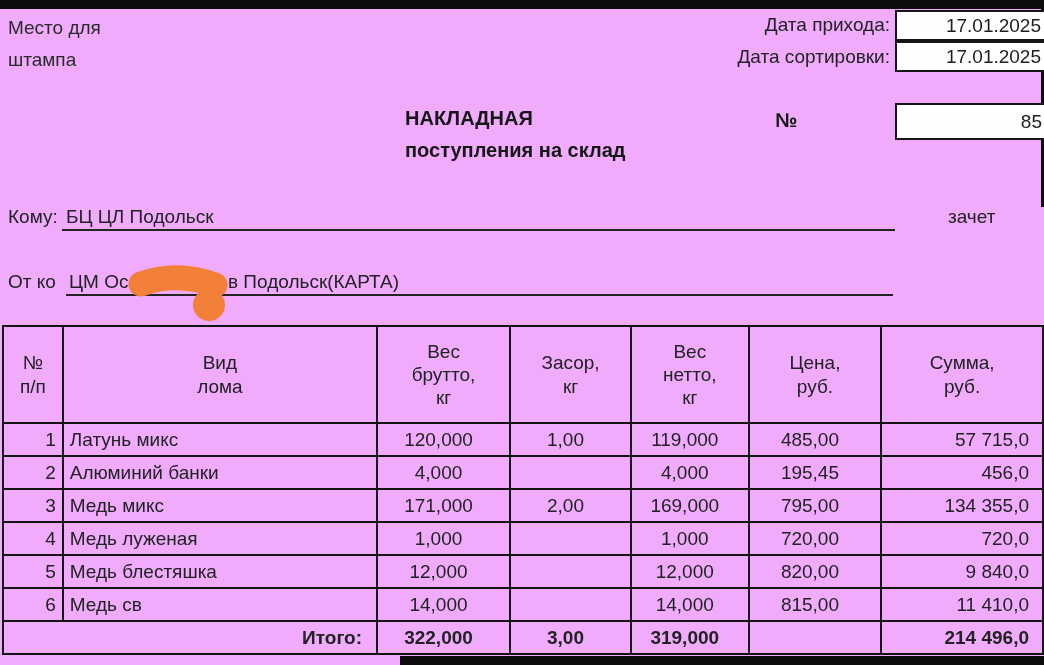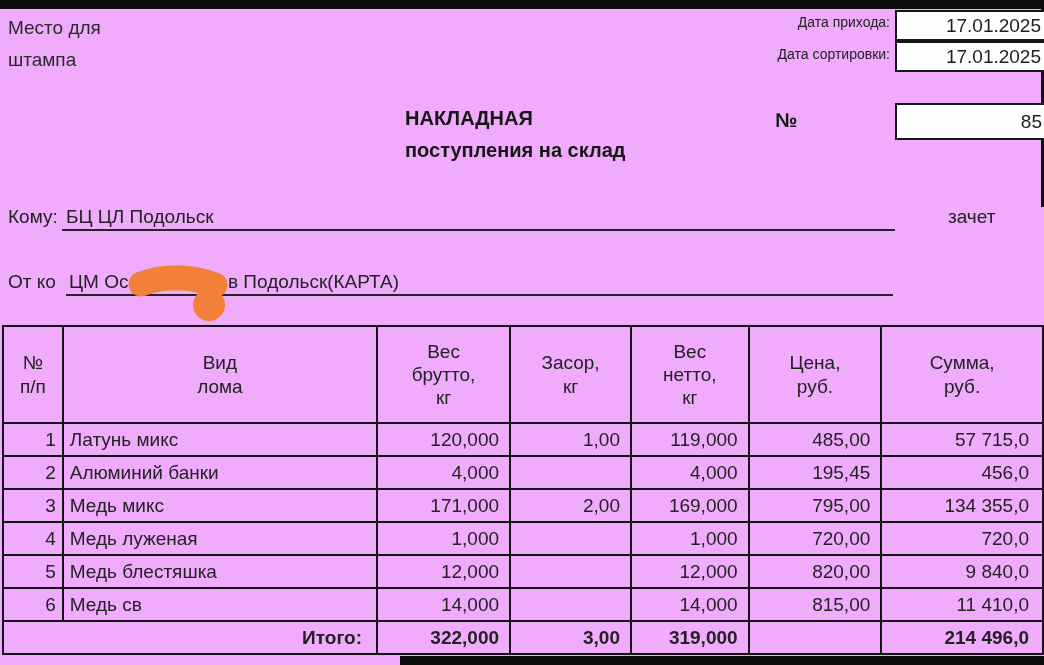--- a/index.html
+++ b/index.html
@@ -8,21 +8,21 @@
     position:relative; width:1044px; height:665px;
     background:#f0abfc; overflow:hidden;
     font-family:"Liberation Sans", sans-serif;
     color:#1e1e1e;
   }
   .bar { position:absolute; background:#0d0d0d; }
   .pre { white-space:pre-line; }
 
   .stamp { position:absolute; left:8px; top:12px; font-size:19px; line-height:32px; color:#2a2a2a; }
 
-  .date-label { position:absolute; width:288px; text-align:right; font-size:14px; color:#222; }
+  .date-label { position:absolute; width:288px; text-align:right; font-size:19px; color:#222; }
   .field-box {
     position:absolute; left:895px; width:165px; height:31px;
     border:2px solid #161616; background:#fefefe;
     font-size:19px; line-height:27px; text-align:right;
   }
   .num-box {
     position:absolute; left:895px; top:103px; width:165px; height:37px;
     border:2px solid #161616; background:#fefefe;
     font-size:19px; line-height:33px; text-align:right; padding-right:16px;
   }
@@ -40,21 +40,21 @@
   }
   table.goods th, table.goods td { border:2px solid #141414; overflow:hidden; }
   table.goods th {
     font-weight:normal; text-align:center; vertical-align:middle;
     white-space:pre-line; line-height:1.22; padding:2px 2px;
   }
   tr.hdr { height:97px; }
   tr.row { height:33px; }
   td.c-num  { text-align:right; padding-right:6px; }
   td.c-name { text-align:left;  padding-left:6px; }
-  td.c-val  { text-align:right; padding-right:10px; }
+  td.c-val  { text-align:center; padding-right:10px; }
   td.c-sum  { text-align:right; padding-right:13px; }
   tr.total td { font-weight:bold; }
   td.total-label { border:none; background:transparent; text-align:right; padding-right:14px; }
 
   .redaction { position:absolute; left:125px; top:262px; }
 </style>
 </head>
 <body>
 
 <div class="canvas">

